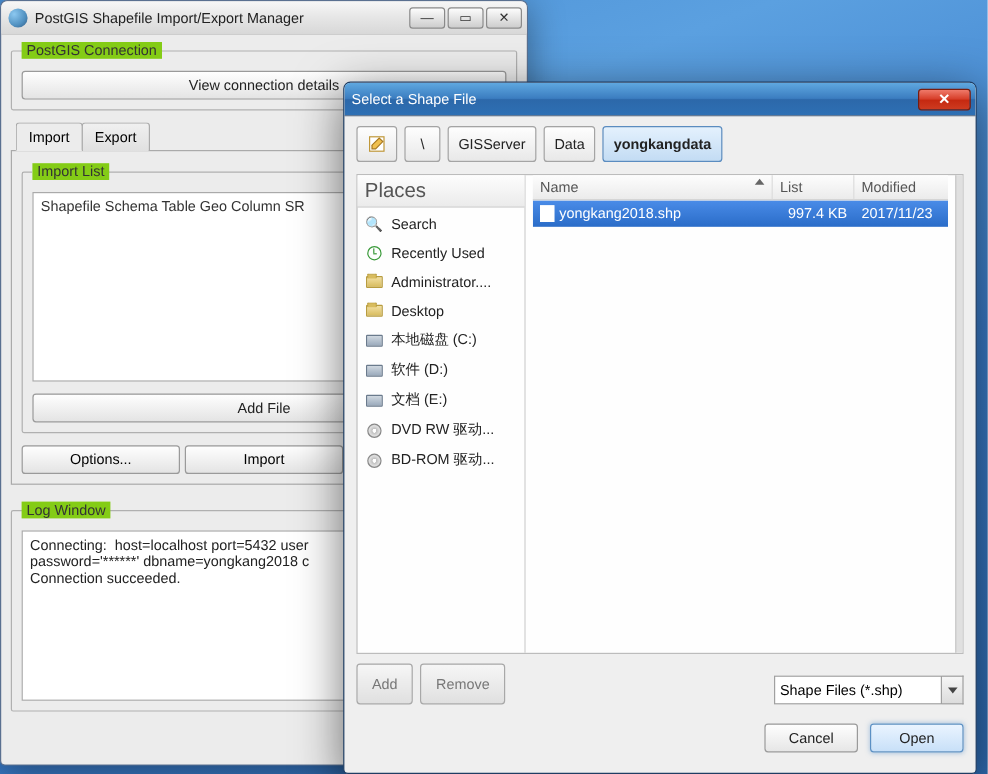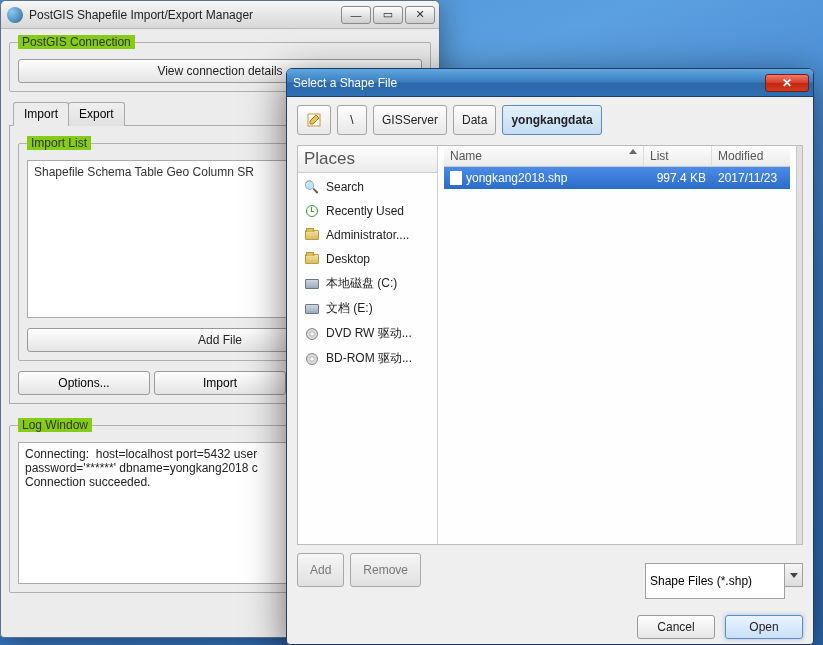--- a/index.html
+++ b/index.html
@@ -267,21 +267,21 @@
   background: linear-gradient(to bottom, #f6f6f6, #e0e0e0);
   border: 1px solid #a8a8a8; border-radius: 3px;
   font-size: 12px; color: #777;
   display: flex; align-items: center; justify-content: center;
 }
 .filter-row {
   display: flex; justify-content: flex-end;
   margin-top: -24px;
 }
 .filter-select {
-  height: 36px; width: 140px;
+  height: 24px; width: 140px;
   display: flex; align-items: center;
   background: #fff; border: 1px solid #a0a0a0;
   font-size: 12px; padding: 0 4px;
 }
 .filter-arrow {
   width: 18px; height: 24px;
   background: linear-gradient(to bottom, #f6f6f6, #dcdcdc);
   border: 1px solid #a0a0a0; border-left: none;
   display: flex; align-items: center; justify-content: center;
 }
@@ -407,20 +407,26 @@
           <div class="place-item">
               <span class="pi-icon">
                 <span class="hdd"></span>
               </span>
               <span>本地磁盘 (C:)</span>
             </div>
           <div class="place-item">
               <span class="pi-icon">
                 <span class="hdd"></span>
               </span>
+              <span>软件 (D:)</span>
+            </div>
+          <div class="place-item">
+              <span class="pi-icon">
+                <span class="hdd"></span>
+              </span>
               <span>文档 (E:)</span>
             </div>
           <div class="place-item">
               <span class="pi-icon">
                 <span class="disc"></span>
               </span>
               <span>DVD RW 驱动...</span>
             </div>
           <div class="place-item">
               <span class="pi-icon">

